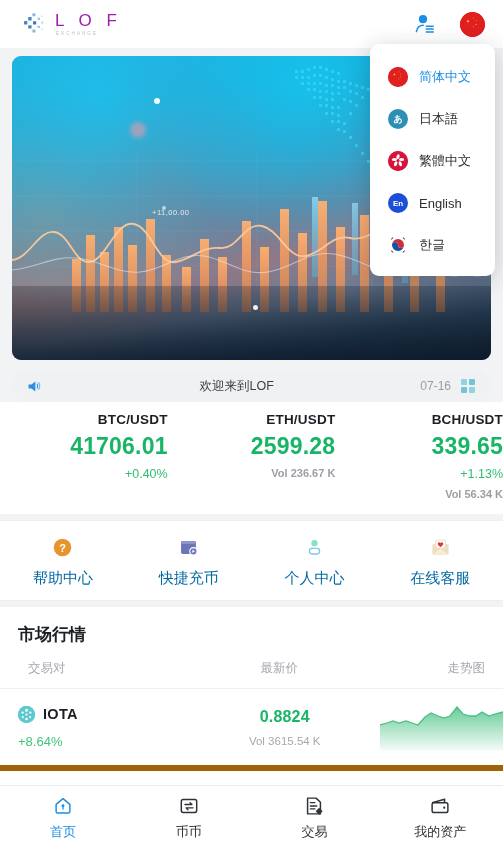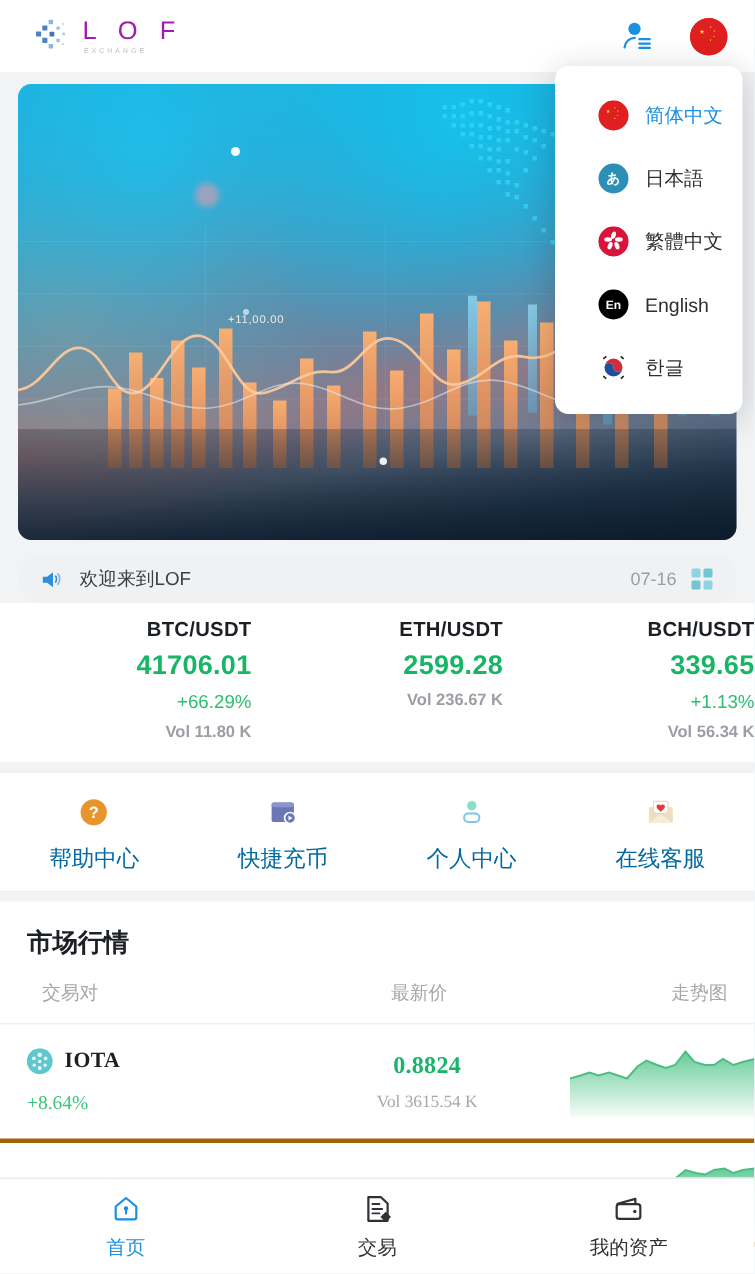--- a/index.html
+++ b/index.html
@@ -58,38 +58,38 @@
   .bn-label {
     position:absolute; left:140px; top:152px; color:#fdf4ec;
     font-size:7.5px; letter-spacing:.5px; opacity:.9; font-family:"Liberation Sans", sans-serif;
   }
   .bn-dot { position:absolute; border-radius:50%; }
 
   
   .notice-zone { padding:10px 12px 0 12px; }
   .notice {
     height:32px; border-radius:16px; background:#f0f1f3;
-    display:flex; align-items:center; padding:0 16px 0 14px;
+    display:flex; align-items:center; padding:0 16px 0 14px;text-align:center;
   }
   .notice-text {
     margin-left:10px; font-size:12.5px; color:#3c3f44; flex:1;
   }
   .notice-date { font-size:12px; color:#9a9ea4; margin-right:10px; }
   .grid-ico { width:14px; height:14px; display:grid; grid-template-columns:1fr 1fr; grid-gap:1.6px; }
   .grid-ico i { display:block; background:#73c5d6; border-radius:1px; }
   .grid-ico i:nth-child(1){ background:#8fd4e2; }
   .grid-ico i:nth-child(4){ background:#8fd4e2; }
 
   
   .tickers {
     display:flex; background:#fff; padding:10px 0 14px 0;
   }
   .tk { flex:1; text-align:right; cursor:pointer; }
   .tk-pair { font-size:13.5px; font-weight:bold; color:#1c1f23; letter-spacing:.2px; }
-  .tk-price { font-size:18px; font-weight:bold; color:#18b566; margin-top:6px; letter-spacing:.2px; }
+  .tk-price { font-size:23px; font-weight:bold; color:#18b566; margin-top:6px; letter-spacing:.2px; }
   .tk-chg { font-size:12.5px; color:#2fbe71; margin-top:7px; }
   .tk-vol { font-size:11px; color:#9b9fa5; margin-top:7px; font-weight:bold; }
 
   
   .quick {
     margin-top:6px; background:#fff; display:flex; padding:14px 0 12px 0;
     border-top:1px solid #eceef0; border-bottom:1px solid #eceef0;
   }
   .qa { flex:1; display:flex; flex-direction:column; align-items:center; gap:10px; cursor:pointer; }
   .qa-label { font-size:15px; color:#0369a1; }
@@ -100,38 +100,38 @@
   .market-title { font-size:17px; font-weight:bold; color:#1c1f23; padding:16px 18px 14px 18px; }
   .mk-head {
     display:flex; align-items:center; padding:0 18px 11px 28px;
     border-bottom:1px solid #eef0f2;
   }
   .mk-h1 { flex:0 0 38%; font-size:12.5px; color:#a4a8ae; }
   .mk-h2 { flex:0 0 34%; text-align:center; font-size:12.5px; color:#a4a8ae; }
   .mk-h3 { flex:1; text-align:right; font-size:12.5px; color:#a4a8ae; }
   .mk-row {
     display:flex; align-items:center; padding:14px 0 14px 18px;
-    border-bottom:3px solid #a16207; cursor:pointer; min-height:78px;font-family:Liberation Serif, serif;
+    border-bottom:6px solid #a16207; cursor:pointer; min-height:78px;
   }
   .mk-left { flex:0 0 38%; }
   .mk-sym { display:flex; align-items:center; gap:8px; }
   .mk-name { font-size:14.5px; font-weight:bold; color:#1c1f23; letter-spacing:.3px; }
   .mk-chg { font-size:13px; color:#3fc47c; margin-top:11px; }
   .mk-mid { flex:0 0 34%; text-align:center; }
   .mk-price { font-size:16px; font-weight:bold; color:#18b566; letter-spacing:.2px; }
   .mk-vol { font-size:11.5px; color:#a4a8ae; margin-top:9px; }
   .mk-right { flex:1; display:flex; justify-content:flex-end; padding-right:0; }
   .coin-ico { width:17px; height:17px; border-radius:50%; background:#5ec8cf; position:relative; flex:0 0 auto; }
 
   
   .lang-menu {
     position:absolute; right:8px; top:44px; width:125px;
     background:#fff; border-radius:9px;
     box-shadow:0 4px 22px rgba(20,30,45,.22);
-    padding:12px 0 10px 12px; z-index:50;
+    padding:12px 0 10px 1px; z-index:50;
   }
   .lang-item {
     display:flex; align-items:center; gap:11px;
     padding:11px 0 11px 17px; cursor:pointer;
   }
   .lang-label { font-size:13px; color:#2c2f34; }
   .lang-item.active .lang-label { color:#1a8fe3; }
   .lang-badge {
     width:20px; height:20px; border-radius:50%; flex:0 0 auto;
     display:flex; align-items:center; justify-content:center;
@@ -410,22 +410,21 @@
           <i></i>
           <i></i>
         </span>
     </div>
   </div>
 
   <div class="tickers">
     <div class="tk">
       <div class="tk-pair">BTC/USDT</div>
       <div class="tk-price">41706.01</div>
-      <div class="tk-chg">+66.29%</div>
-      <div class="tk-vol">Vol 11.80 K</div>
+      <div class="tk-chg">+0.40%</div>
     </div>
     <div class="tk">
       <div class="tk-pair">ETH/USDT</div>
       <div class="tk-price">2599.28</div>
       <div class="tk-vol">Vol 236.67 K</div>
     </div>
     <div class="tk">
       <div class="tk-pair">BCH/USDT</div>
       <div class="tk-price">339.65</div>
       <div class="tk-chg">+1.13%</div>
@@ -577,21 +576,21 @@
             <ellipse cx="12.3" cy="12.8" rx="1.5" ry="2.6" transform="rotate(160 12.3 12.8)"></ellipse>
             <ellipse cx="7.7" cy="12.8" rx="1.5" ry="2.6" transform="rotate(-160 7.7 12.8)"></ellipse>
             <ellipse cx="6.4" cy="8.6" rx="1.5" ry="2.6" transform="rotate(-90 6.4 8.6)"></ellipse>
           </g>
         </svg>
       </span>
       <span class="lang-label">繁體中文</span>
     </div>
 
     <div class="lang-item">
-      <span class="lang-badge" style="background:#000000;">
+      <span class="lang-badge" style="background:#1d4ed8;">
         <span style="font-size:8px;">En</span>
       </span>
       <span class="lang-label">English</span>
     </div>
 
     <div class="lang-item">
       <span class="lang-badge" style="background:#ffffff;">
         <svg viewBox="0 0 20 20" width="20" height="20">
           <circle cx="10" cy="10" r="10" fill="#ffffff"></circle>
           <path d="M4 10a3 3 0 016 0 3 3 0 006 0 6 6 0 11-12 0z" fill="#1b4fa0"></path>
@@ -615,20 +614,30 @@
           <path d="M4.5 10.2 12 4l7.5 6.2V18a1.6 1.6 0 01-1.6 1.6H6.1A1.6 1.6 0 014.5 18z" fill="none" stroke="#1a8fe3" stroke-width="1.6" stroke-linejoin="round"></path>
           <circle cx="12" cy="11.6" r="1.6" fill="#1a8fe3"></circle>
           <path d="M12 12.8v2.6" stroke="#1a8fe3" stroke-width="1.4" stroke-linecap="round"></path>
         </svg>
       </span>
       <span class="tab-label">首页</span>
     </div>
     <div class="tab">
       <span class="tab-ico">
         <svg viewBox="0 0 24 24" width="22" height="22">
+          <rect x="3.6" y="5" width="16.8" height="14" rx="2" fill="none" stroke="#2e3236" stroke-width="1.6"></rect>
+          <path d="M7.6 10.4h7.6l-2-2" fill="none" stroke="#2e3236" stroke-width="1.5" stroke-linecap="round" stroke-linejoin="round"></path>
+          <path d="M16.4 14h-7.6l2 2" fill="none" stroke="#2e3236" stroke-width="1.5" stroke-linecap="round" stroke-linejoin="round"></path>
+        </svg>
+      </span>
+      <span class="tab-label">币币</span>
+    </div>
+    <div class="tab">
+      <span class="tab-ico">
+        <svg viewBox="0 0 24 24" width="22" height="22">
           <path d="M5 3.4h9.2L19 8v12.6H5z" fill="none" stroke="#2e3236" stroke-width="1.6" stroke-linejoin="round"></path>
           <path d="M8 8.4h5M8 12h7M8 15.2h5" stroke="#2e3236" stroke-width="1.4" stroke-linecap="round"></path>
           <polygon points="17.6,14 21.4,17.8 17.6,21.6 13.8,17.8" fill="#2e3236"></polygon>
         </svg>
       </span>
       <span class="tab-label">交易</span>
     </div>
     <div class="tab">
       <span class="tab-ico">
         <svg viewBox="0 0 24 24" width="22" height="22">

